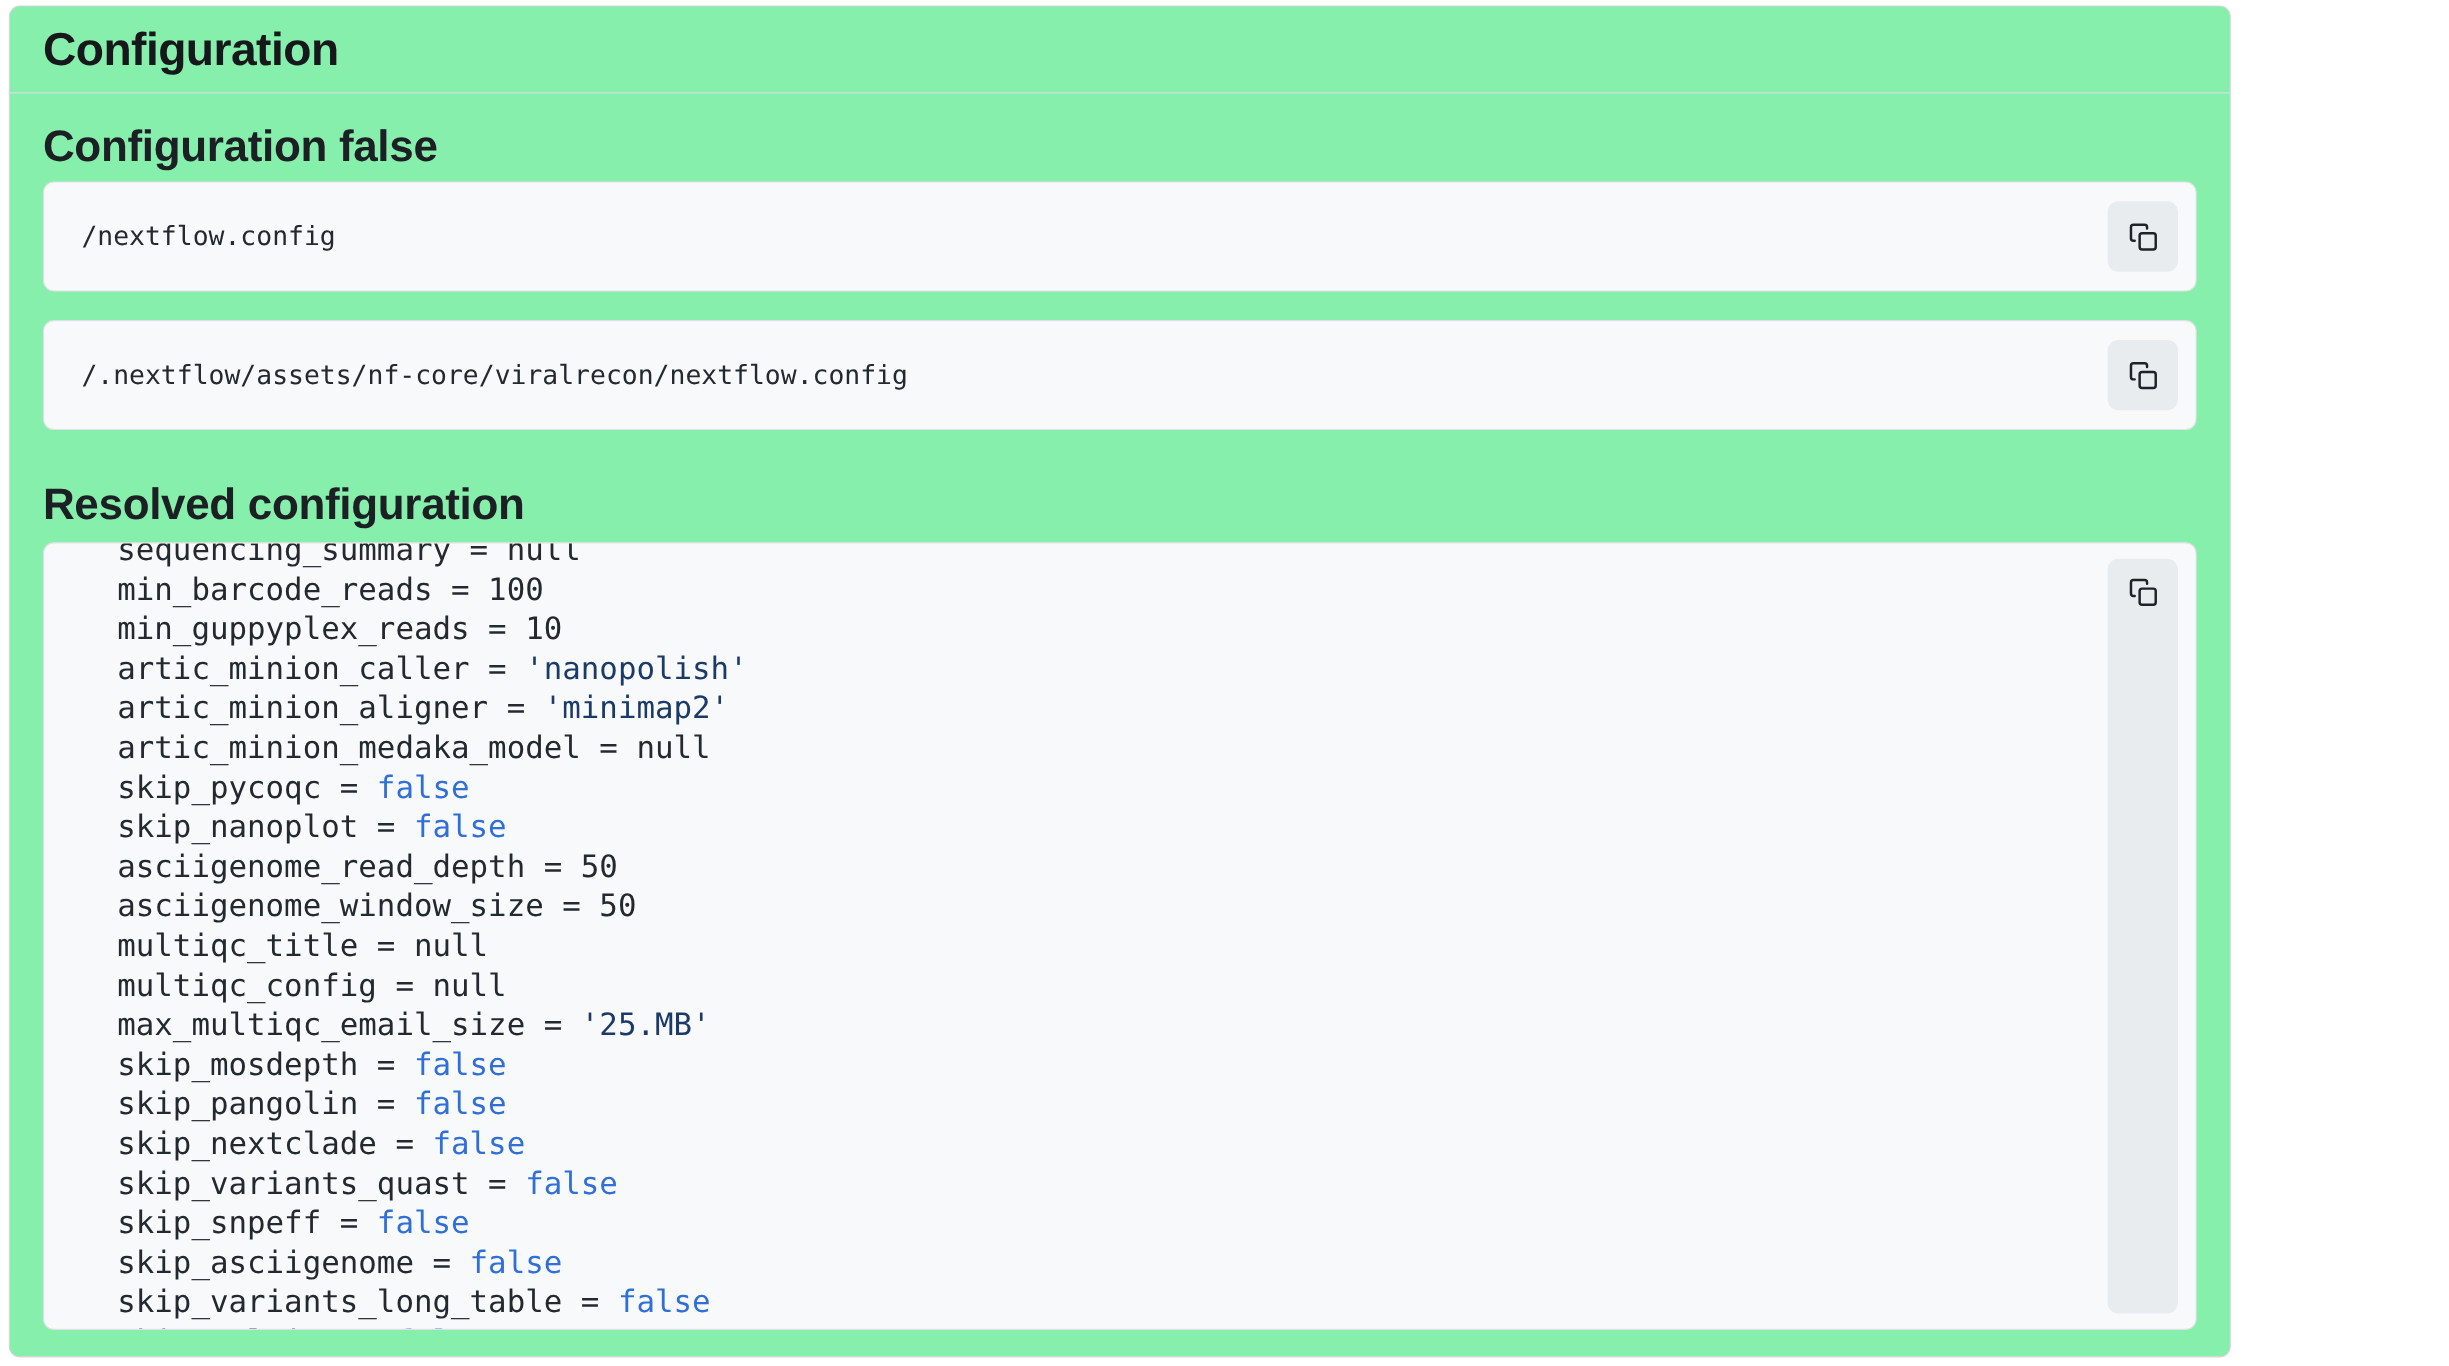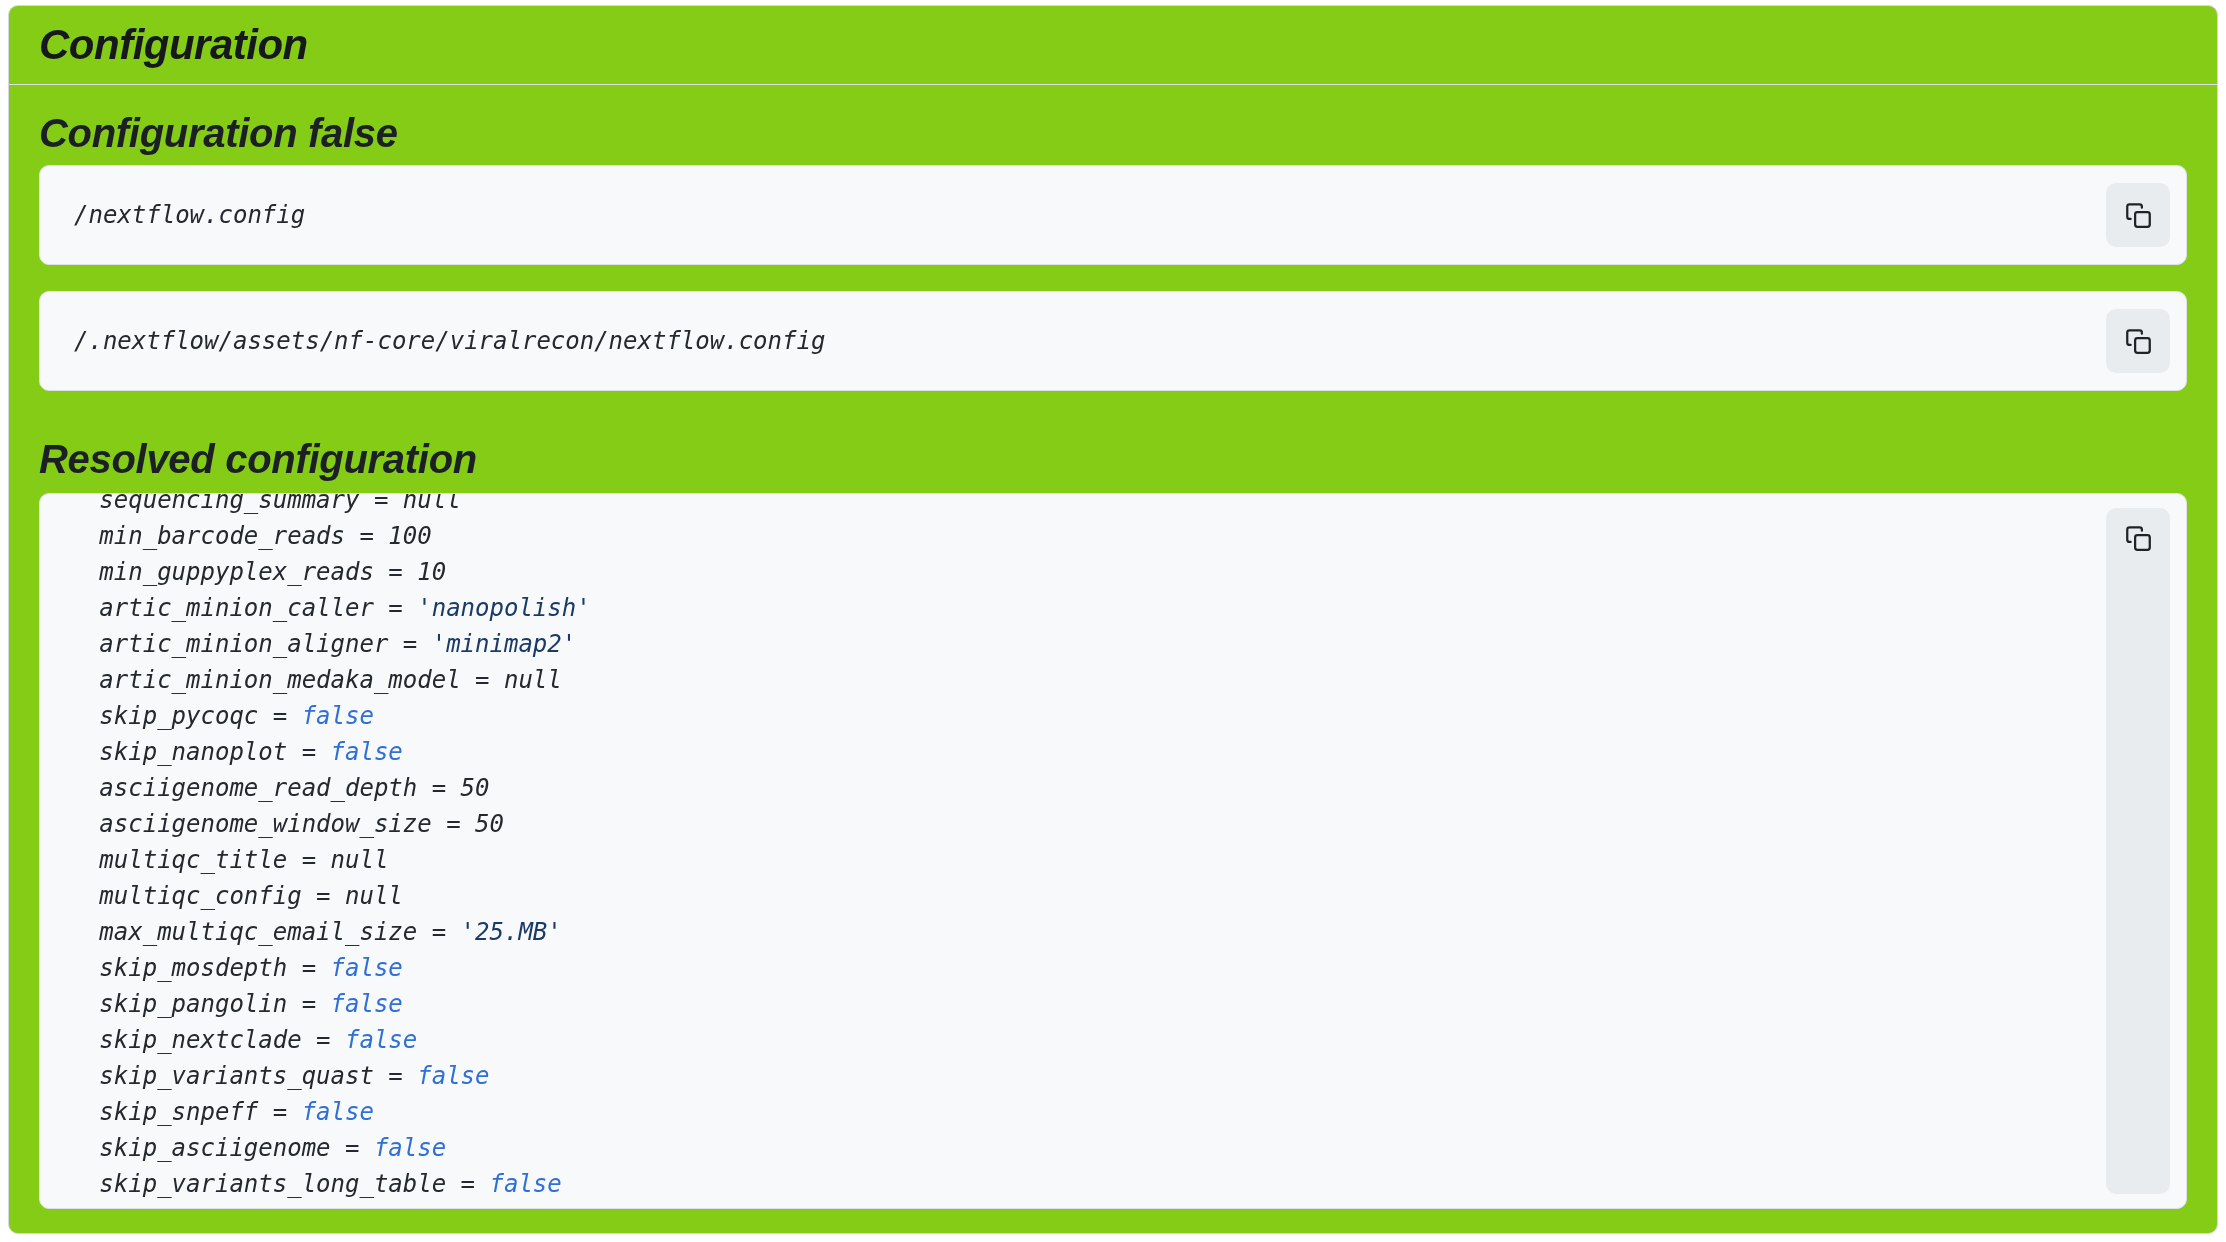--- a/index.html
+++ b/index.html
@@ -5,25 +5,24 @@
   * { box-sizing: border-box; }
   html,body { margin:0; padding:0; }
   body {
     width:2226px; height:1242px;
     background:#ffffff;
     font-family:"Liberation Sans", sans-serif;
     color:#212529;
     position:relative;
   }
   .card {
-    position:absolute; left:8px; top:5px; width:2210px;
-    background:#84cc16;
+    position:absolute; left:8px; top:5px; width:2020px;
+    background:#86efac;
     border:1px solid #d4d8dc;
     border-radius:10px;
-    font-style:italic;
   }
   .card-header {
     padding:16px 30px;
     border-bottom:1px solid #dcdfe3;
   }
   .card-title {
     margin:0;
     font-size:42px; font-weight:600; line-height:46px;
     letter-spacing:-0.5px;
     color:#16181b;
@@ -71,21 +70,21 @@
     overflow:hidden;
   }
   .code-scroll {
     height:100%;
     overflow:hidden;
     padding:0 110px 0 16px;
   }
   pre.code {
     margin:-12px 0 0;
     font-family:"DejaVu Sans Mono", monospace;
-    font-size:24px; line-height:36px;
+    font-size:28px; line-height:36px;
     color:#24292f;
   }
   .code-line { height:36px; white-space:pre; }
   .tok-string  { color:#1b3a68;margin-top:17px; }
   .tok-keyword { color:#2f6fd7;text-align:center; }
 
   .copy-strip {
     position:absolute; top:14px; bottom:14px; right:16px;
     width:64px;
     background:#e9ecef;

